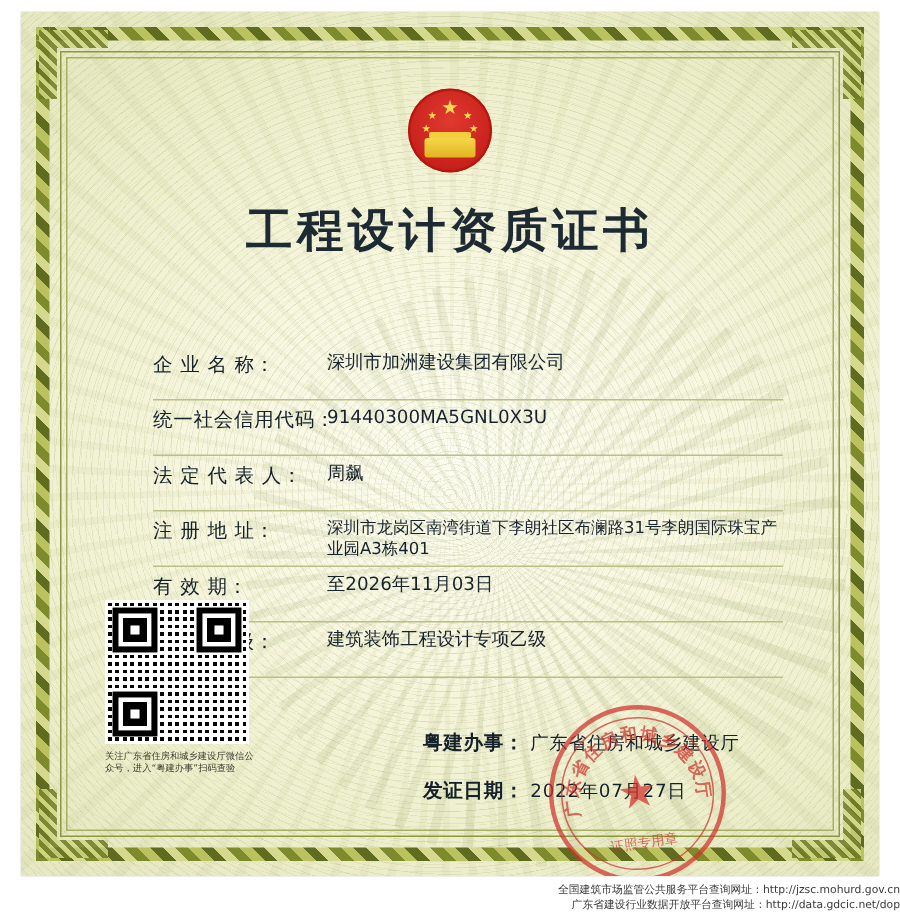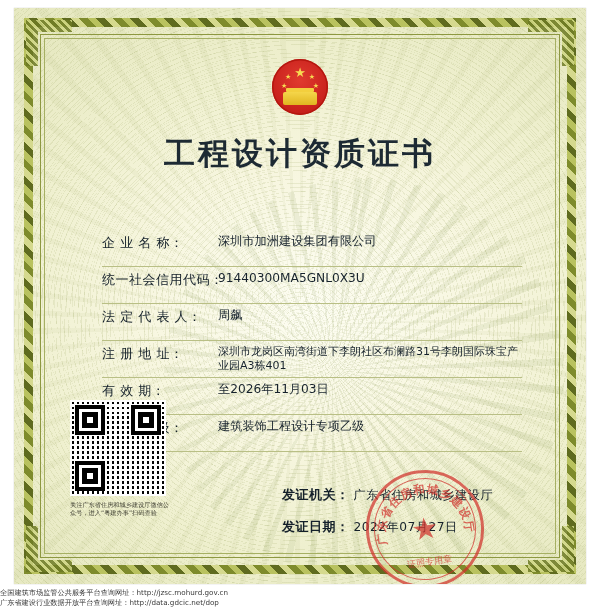--- a/index.html
+++ b/index.html
@@ -200,21 +200,21 @@
     letter-spacing:1px;
   }
   .seal .sub{
     position:absolute;left:50%;bottom:16px;transform:translateX(-50%);
     color:#d1322c;font-size:9px;white-space:nowrap;
   }
 
   
   .footer{
     position:absolute;left:0;right:0;bottom:6px;
-    text-align:left;
+    text-align:right;
     font-size:7.2px;line-height:10px;color:#3a3a3a;
   }
 </style>
 </head>
 <body>
 
 <div class="page">
   <div class="cert">
 
     <div class="guilloche"></div>
@@ -271,21 +271,21 @@
 
     <div class="qr-wrap">
       <div class="qr">
         <div class="qr-b3"></div>
       </div>
       <div class="qr-note">关注广东省住房和城乡建设厅微信公众号，进入“粤建办事”扫码查验</div>
     </div>
 
     <div class="issue">
       <div class="irow">
-        <span>发证机关：</span>
+        <span>粤建办事：</span>
         <span class="ival">广东省住房和城乡建设厅</span>
       </div>
       <div class="irow">
         <span>发证日期：</span>
         <span class="ival">2022年07月27日</span>
       </div>
     </div>
 
     <div class="seal">
       <div class="ring"></div>

